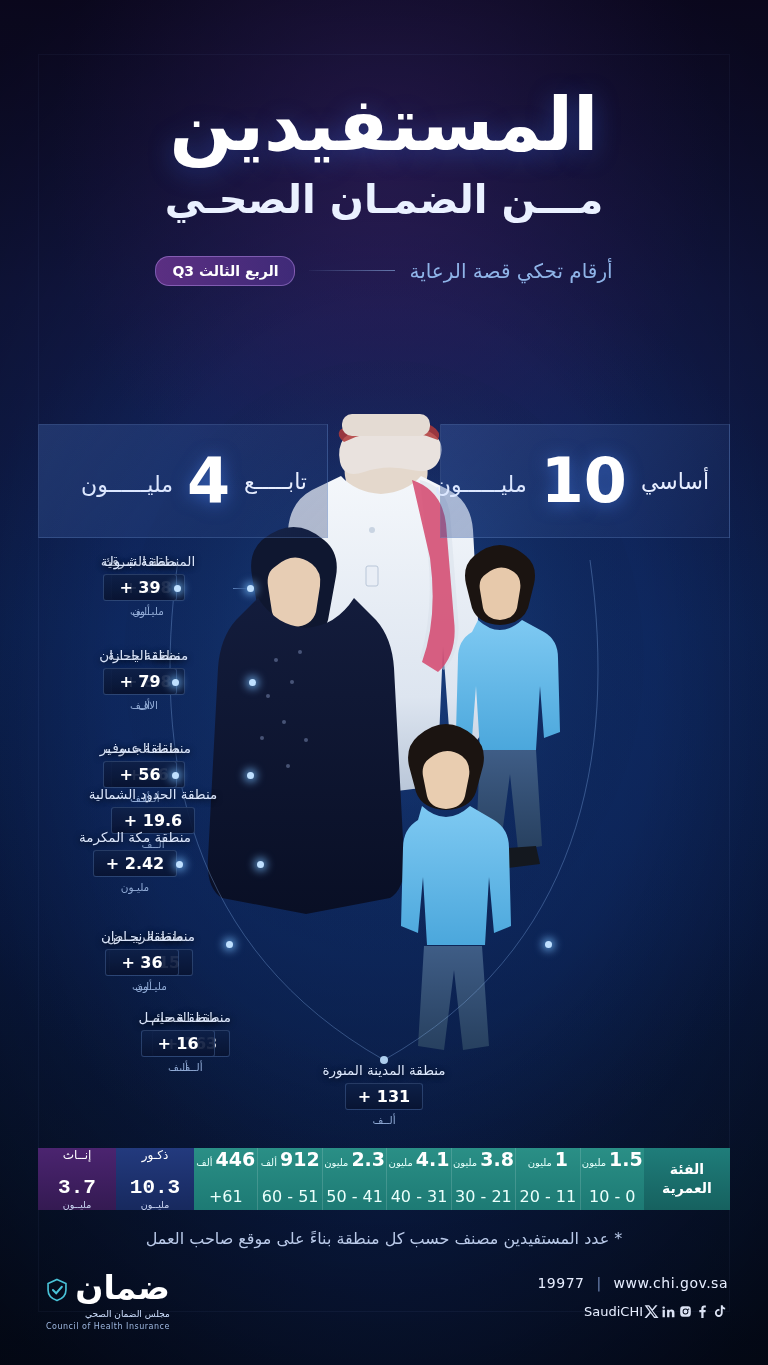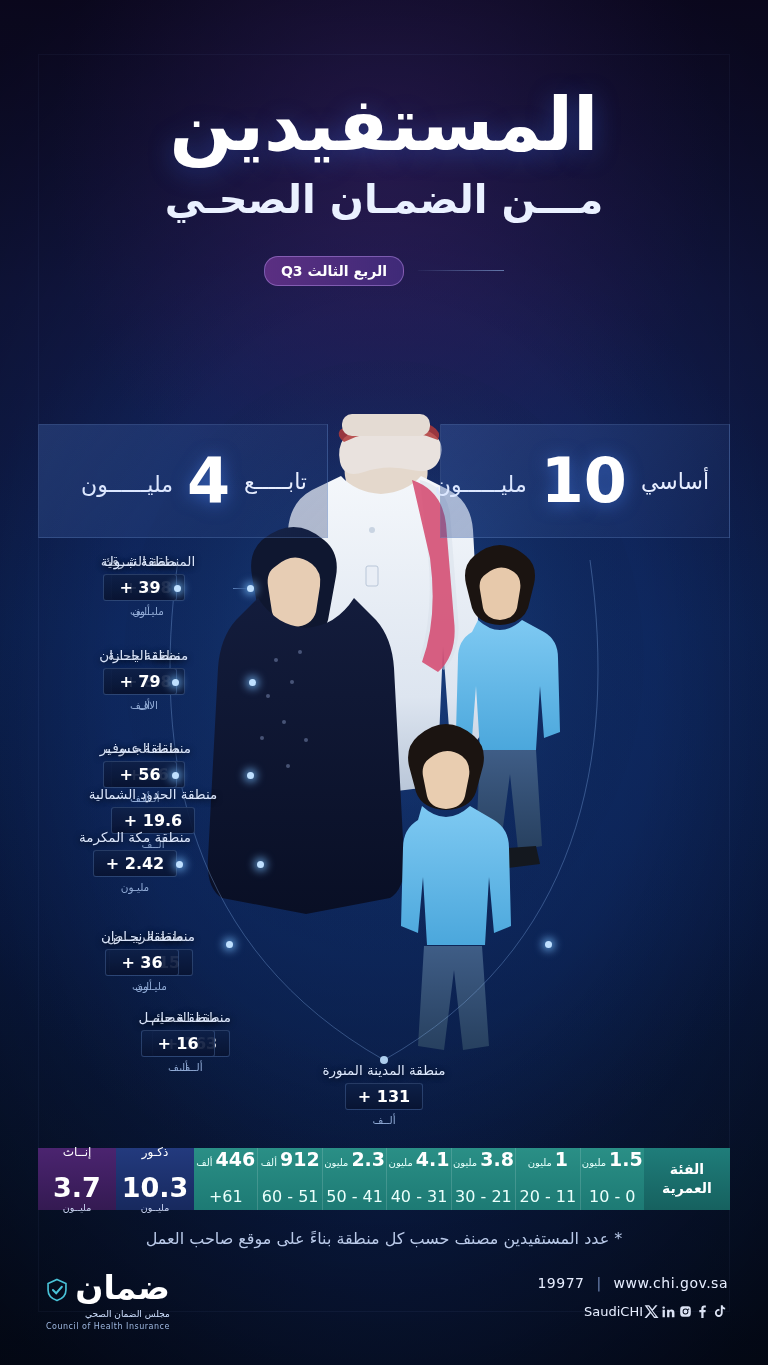--- a/index.html
+++ b/index.html
@@ -133,21 +133,21 @@
   .age-val .u { font-size: 10px; font-weight: normal; margin-right: 3px; color: #e6fffb; }
   .age-range { font-size: 16px; color: #eafffb; margin-top: 17px; }
   .gender-group { display: flex; flex-direction: row; }
   .gender {
     width: 78px; display: flex; flex-direction: column; align-items: center; justify-content: center;
     color: #fff;
   }
   .gender.male { background: linear-gradient(180deg, #233a7e, #17295e); }
   .gender.female { background: linear-gradient(180deg, #4b2470, #341a52); }
   .g-label { font-size: 12px; letter-spacing: 2px; }
-  .g-num { font-size: 27px; font-weight: bold; line-height: 1.1; margin-top: 14px; }
+  .g-num { font-size: 21px; font-weight: bold; line-height: 1.1; margin-top: 14px; font-family: Liberation Mono, monospace; }
   .g-unit { font-size: 9.5px; color: #cdd8f5; letter-spacing: 2px; }
 
   .note {
     position: absolute; top: 1229px; left: 0; width: 768px; text-align: center;
     font-size: 16px; color: #b9c9e8; z-index: 7;
   }
 
   
   .footer { position: absolute; bottom: 0; left: 0; width: 768px; height: 118px; z-index: 8; }
   .footer-left { position: absolute; right: 40px; top: 28px; text-align: right; }
@@ -249,20 +249,21 @@
 
   <svg class="arc-svg">
     <path d="M 178 560 C 150 760 190 950 384 1060 C 578 950 618 760 590 560" fill="none" stroke="rgba(150,195,255,0.30)" stroke-width="1"></path>
     <circle cx="384" cy="1060" r="4" fill="#bfe0ff" opacity="0.9"></circle>
   </svg>
 
   <div class="header">
     <div class="title-main">المستفيدين</div>
     <div class="title-sub">مـــن الضمـان الصحـي</div>
     <div class="tagline-row">
+      <div class="tagline">أرقام تحكي قصة الرعاية</div>
       <div class="tag-rule"></div>
       <div class="quarter-pill">الربع الثالث Q3</div>
     </div>
   </div>
 
   <div class="kpi-wrap">
     <div class="kpi right">
       <div class="kpi-inner">
         <div class="kpi-label">أساسي</div>
         <div class="kpi-stack">

